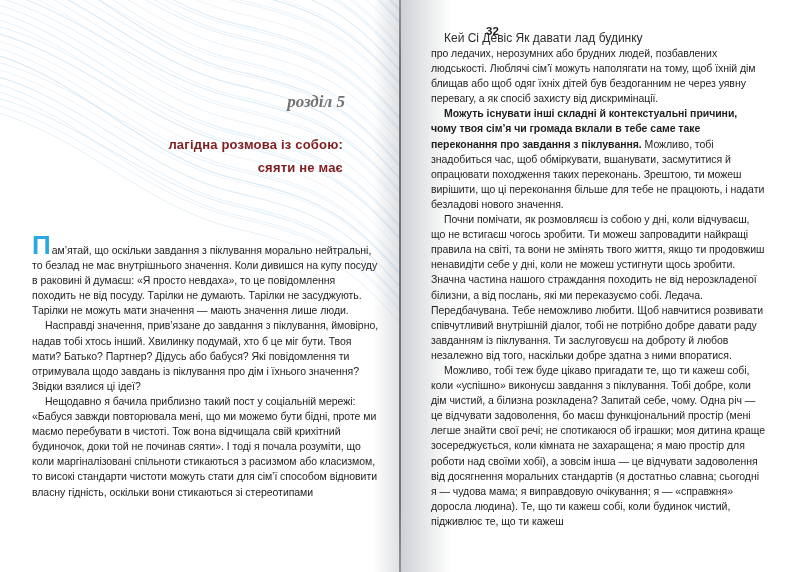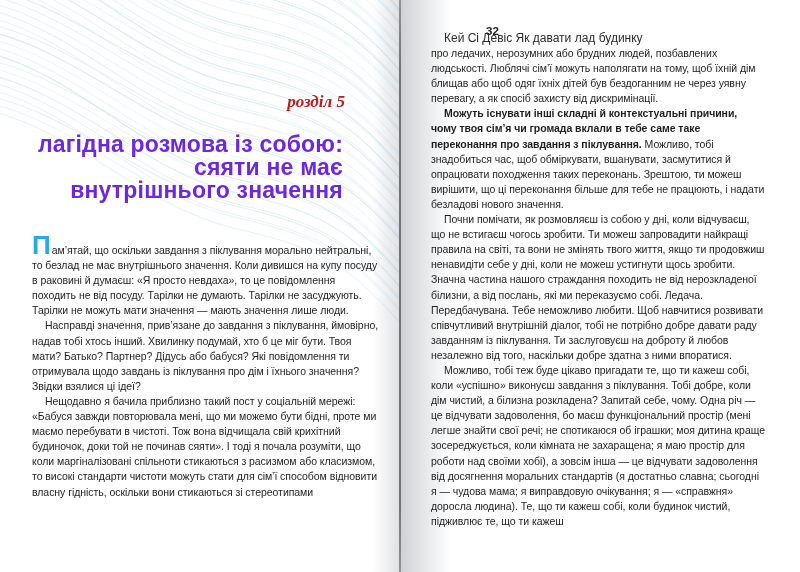--- a/index.html
+++ b/index.html
@@ -17,21 +17,21 @@
     background:linear-gradient(to right, rgba(110,120,130,0), rgba(110,120,130,0.22));}
   .shadow-right{position:absolute;left:0;top:0;width:50px;height:572px;
     background:linear-gradient(to right, rgba(95,105,115,0.30), rgba(95,105,115,0));}
   .chapter{
     position:absolute;right:54px;top:92px;
     font-family:"Liberation Serif",serif;font-style:italic;font-weight:700;
     font-size:17px;color:#2a9fd8;
   }
   .title{
     position:absolute;right:56px;top:133px;margin:0;text-align:right;
-    font-size:23px;line-height:23px;font-weight:700;color:#6d28d9;
+    font-size:13px;line-height:23px;font-weight:700;color:#7f1d1d;
     letter-spacing:0.2px;
   }
   .title span{display:block;}
   .body-left{position:absolute;left:32px;top:243px;width:347px;}
   .body-right{position:absolute;left:30px;top:46px;width:334px;}
   p{margin:0;font-size:10.5px;line-height:15.1px;color:#1e1e20;letter-spacing:-0.05px;text-align:left;}
   p.indent{text-indent:13px;}
   .dropcap{
     font-size:26px;line-height:0;font-weight:700;color:#29a8e2;
     margin-right:1px;letter-spacing:0;
@@ -90,26 +90,25 @@
         <path d="M -30 56.0 C 70 72.0, 140 148.0, 235 170.0 S 355 208.0, 430 300.0" fill="none" stroke="#b9d8ee" stroke-width="0.7" opacity="0.50"></path>
         <path d="M -30 63.2 C 70 79.2, 140 159.2, 235 181.2 S 355 219.2, 430 311.2" fill="none" stroke="#d3e7f5" stroke-width="0.7" opacity="0.63"></path>
         <path d="M -30 70.4 C 70 86.4, 140 170.4, 235 192.4 S 355 230.4, 430 322.4" fill="none" stroke="#d3e7f5" stroke-width="1.1" opacity="0.76"></path>
         <path d="M -30 77.6 C 70 93.6, 140 181.6, 235 203.6 S 355 241.6, 430 333.6" fill="none" stroke="#d3e7f5" stroke-width="0.7" opacity="0.89"></path>
         <path d="M -30 84.8 C 70 100.8, 140 192.8, 235 214.8 S 355 252.8, 430 344.8" fill="none" stroke="#b9d8ee" stroke-width="0.7" opacity="0.50"></path>
         <path d="M -30 92.0 C 70 108.0, 140 184.0, 235 206.0 S 355 244.0, 430 336.0" fill="none" stroke="#d3e7f5" stroke-width="1.1" opacity="0.63"></path>
         <path d="M -30 99.2 C 70 115.2, 140 195.2, 235 217.2 S 355 255.2, 430 347.2" fill="none" stroke="#d3e7f5" stroke-width="0.7" opacity="0.76"></path>
         <path d="M -30 106.4 C 70 122.4, 140 206.4, 235 228.4 S 355 266.4, 430 358.4" fill="none" stroke="#d3e7f5" stroke-width="0.7" opacity="0.89"></path>
       </svg>
 
-    <div class="chapter" style="color: #b91c1c;">розділ 5</div>
+    <div class="chapter" style="color: #737373;">розділ 5</div>
 
     <h1 class="title">
       <span>лагідна розмова із собою:</span>
       <span>сяяти не має</span>
-      <span>внутрішнього значення</span>
     </h1>
 
     <div class="body-left">
       <p><span class="dropcap" style="color: rgb(41, 168, 226);">П</span><span>ам’ятай, що оскільки завдання з піклування морально нейтральні, то безлад не має внутрішнього значення. Коли дивишся на купу посуду в раковині й думаєш: «Я просто невдаха», то це повідомлення походить не від посуду. Тарілки не думають. Тарілки не засуджують. Тарілки не можуть мати значення — мають значення лише люди.</span></p>
       <p class="indent">Насправді значення, прив’язане до завдання з піклування, ймовірно, надав тобі хтось інший. Хвилинку подумай, хто б це міг бути. Твоя мати? Батько? Партнер? Дідусь або бабуся? Які повідомлення ти отримувала щодо завдань із піклування про дім і їхнього значення? Звідки взялися ці ідеї?</p>
       <p class="indent">Нещодавно я бачила приблизно такий пост у соціальній мережі: «Бабуся завжди повторювала мені, що ми можемо бути бідні, проте ми маємо перебувати в чистоті. Тож вона відчищала свій крихітний будиночок, доки той не починав сяяти». І тоді я почала розуміти, що коли маргіналізовані спільноти стикаються з расизмом або класизмом, то високі стандарти чистоти можуть стати для сім’ї способом відновити власну гідність, оскільки вони стикаються зі стереотипами</p>
     </div>
 
     <div class="shadow-left"></div>
   </section>

